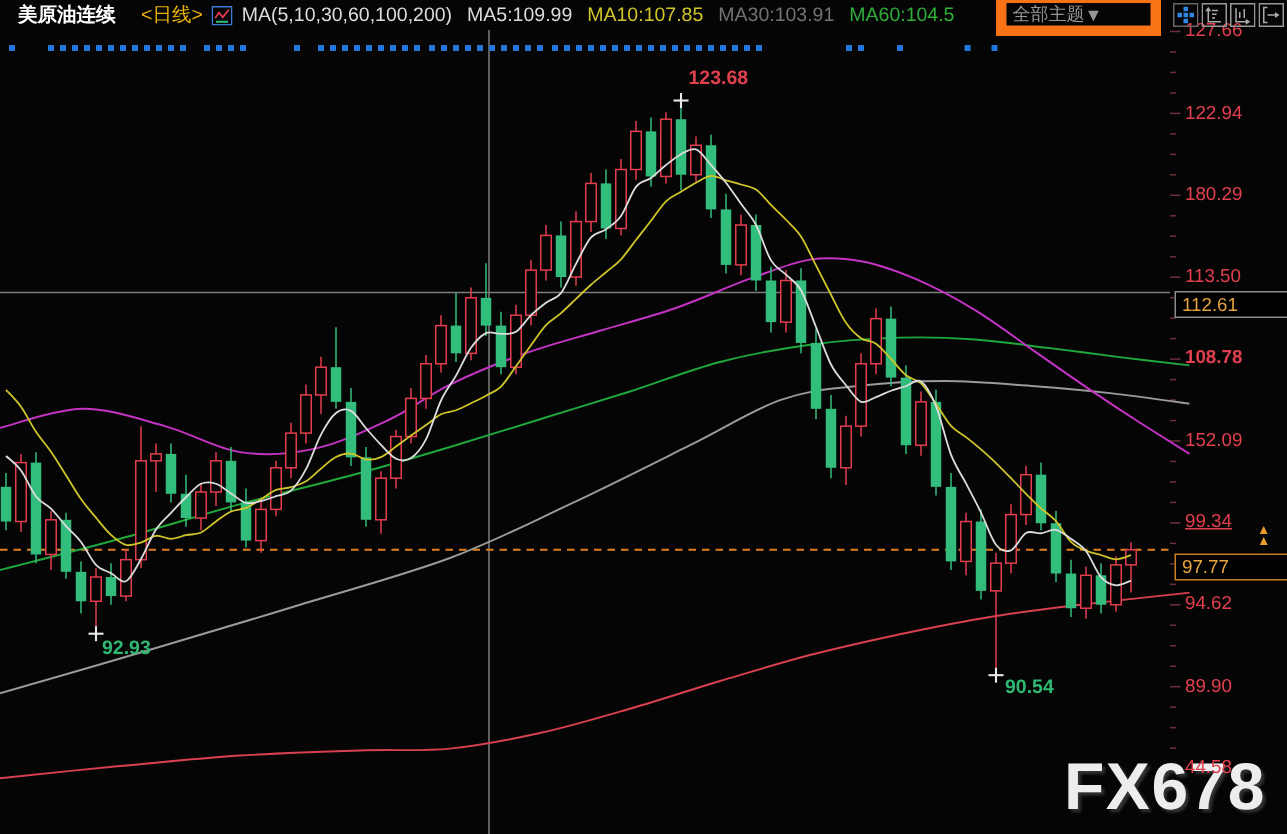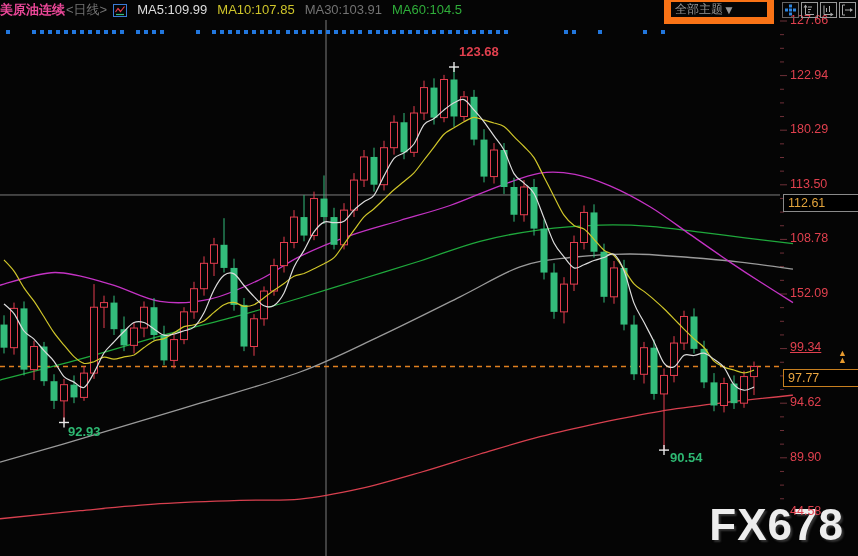--- a/index.html
+++ b/index.html
@@ -1,21 +1,21 @@
 <!DOCTYPE html>
 <html><head>
 <meta charset="utf-8">
 <style>
   html,body{margin:0;padding:0;background:#000;}
   #app{position:relative;width:858px;height:556px;background:#050505;overflow:hidden;
        font-family:"Liberation Sans",sans-serif;-webkit-font-smoothing:antialiased;}
   .hdr{position:absolute;top:0;left:0;width:858px;height:19px;display:flex;align-items:center;
        font-size:13px;color:#ddd;z-index:5;}
-  .hdr .sym{color:#ec4899;font-weight:bold;margin-left:0;}
-  .hdr .per{color:#737373;margin-left:1px;text-align:center;}
+  .hdr .sym{color:#ffffff;font-weight:bold;margin-left:12px;}
+  .hdr .per{color:#eab308;margin-left:17px;text-align:center;}
   .hdr .icon{display:inline-flex;margin-left:6px;}
   .hdr .map{color:#ddd;margin-left:6px;}
   .hdr .mav{margin-left:10px;}
   .sp{flex:1;}
   .theme{width:88px;height:15px;border:7px solid #f97316;color:#979797;font-size:12px;
          display:flex;align-items:center;justify-content:flex-start;padding:0 4px;margin-right:8px;cursor:pointer;}
   .tbtn{width:17px;height:16px;margin-right:2px;display:inline-flex;cursor:pointer;}
   .axl{position:absolute;left:790px;color:#e0404e;font-size:12.5px;z-index:4;}
   .pbox{position:absolute;left:783px;width:72px;height:16px;background:#000;font-size:12.5px;
         line-height:16px;padding-left:4px;z-index:6;}
@@ -306,20 +306,21 @@
   <div class="hdr">
     <span class="sym">美原油连续</span>
       <span class="per">&lt;日线&gt;</span>
     <span class="icon">
       <svg width="14" height="14" viewBox="0 0 14 14">
         <rect x="0.5" y="1.5" width="13" height="12" fill="none" stroke="#3a7bd5"></rect>
         <path d="M2.5,9 L5,5.5 L7.5,8.5 L11.5,3.5" fill="none" stroke="#e33d4f" stroke-width="1.2"></path>
         <path d="M3,11.5 h8" stroke="#33bd7c" stroke-width="1.2"></path>
       </svg>
     </span>
+    <span class="map">MA(5,10,30,60,100,200)</span>
     <span id="ma-values"><span class="mav" style="color: rgb(220, 220, 220);">MA5:109.99</span><span class="mav" style="color: rgb(207, 197, 42);">MA10:107.85</span><span class="mav" style="color: #737373;">MA30:103.91</span><span class="mav" style="color: rgb(47, 174, 58);">MA60:104.5</span></span>
     <span class="sp"></span>
     <div class="theme">
       <span>全部主题</span>
       <span>▼</span>
     </div>
     <span class="tbtn">
       <svg width="17" height="16" viewBox="0 0 17 16">
         <rect x="0.5" y="0.5" width="16" height="15" fill="none" stroke="#666"></rect>
         <g fill="#2e86e0">
@@ -355,21 +356,21 @@
         <path d="M14,8 l-3,-2 v4 z" fill="#aaa"></path>
       </svg>
     </span>
   </div>
 
   <div id="axis">
       <div class="axl" style="top: 13px;">127.66</div>
       <div class="axl" style="top: 67.5632px;">122.94</div>
       <div class="axl" style="top: 122.126px;">180.29</div>
       <div class="axl" style="top: 176.69px;">113.50</div>
-      <div class="axl" style="top: 231.253px;">108.78</div>
+      <div class="axl" style="top: 231.253px; font-weight: bold;">108.78</div>
       <div class="axl" style="top: 285.816px;">152.09</div>
       <div class="axl" style="top: 340.379px; text-decoration: underline;">99.34</div>
       <div class="axl" style="top: 394.942px;">94.62</div>
       <div class="axl" style="top: 449.506px;">89.90</div>
       <div class="axl" style="top: 504.069px;">44.58</div>
     </div>
 
   <div class="pbox cross">112.61</div>
   <div class="pbox cur">97.77</div>
   <div class="uparrows">▲<br>▲</div>

